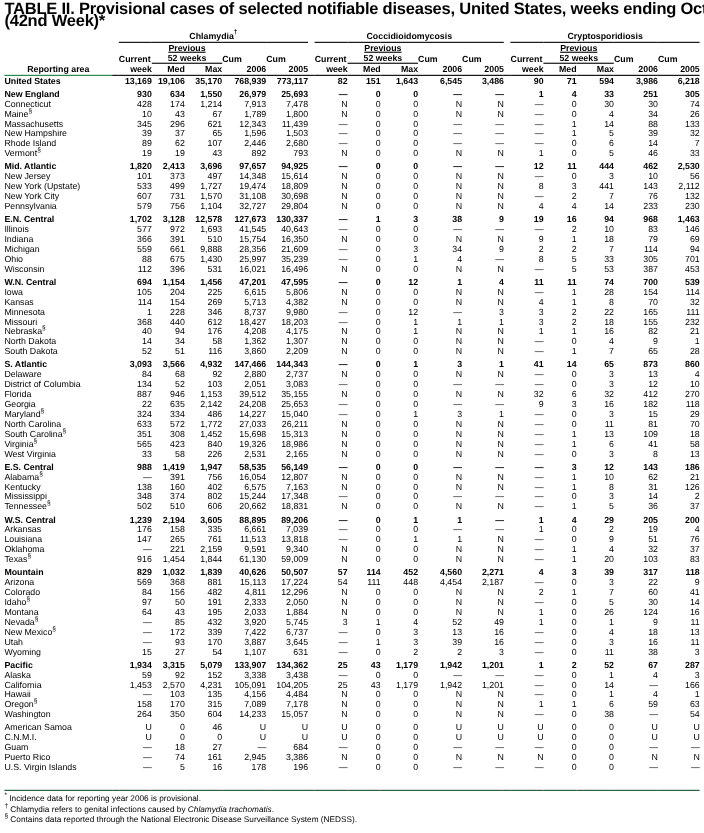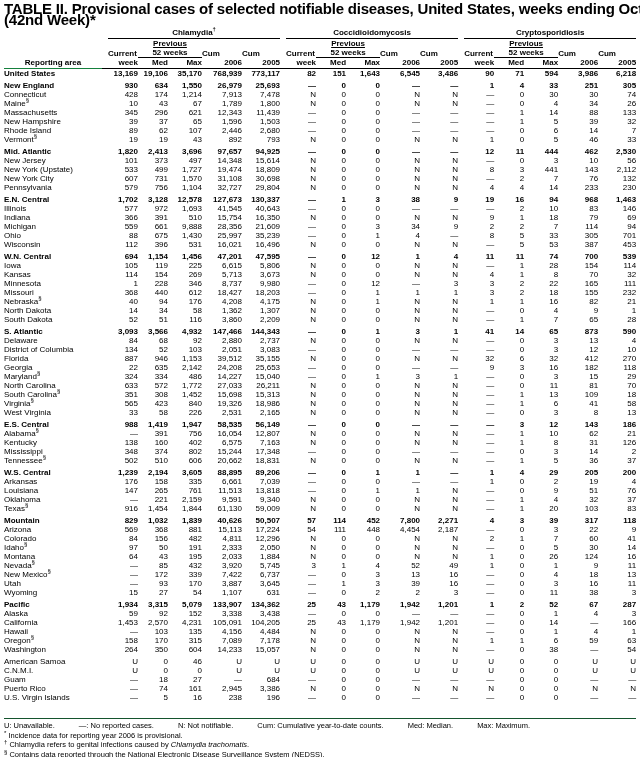--- a/index.html
+++ b/index.html
@@ -542,21 +542,21 @@
           <td>11</td>
           <td>11</td>
           <td>74</td>
           <td>700</td>
           <td>539</td>
         </tr>
         <tr>
           <td class="area">Iowa</td>
           <td class="sp"></td>
           <td>105</td>
-          <td>119</td>
+          <td>204</td>
           <td>225</td>
           <td>6,615</td>
           <td>5,806</td>
           <td class="sp"></td>
           <td>N</td>
           <td>0</td>
           <td>0</td>
           <td>N</td>
           <td>N</td>
           <td class="sp"></td>
@@ -566,21 +566,21 @@
           <td>154</td>
           <td>114</td>
         </tr>
         <tr>
           <td class="area">Kansas</td>
           <td class="sp"></td>
           <td>114</td>
           <td>154</td>
           <td>269</td>
           <td>5,713</td>
-          <td>3,673</td>
+          <td>4,382</td>
           <td class="sp"></td>
           <td>N</td>
           <td>0</td>
           <td>0</td>
           <td>N</td>
           <td>N</td>
           <td class="sp"></td>
           <td>4</td>
           <td>1</td>
           <td>8</td>
@@ -704,21 +704,21 @@
           <td>—</td>
           <td>0</td>
           <td>1</td>
           <td>3</td>
           <td>1</td>
           <td class="sp"></td>
           <td>41</td>
           <td>14</td>
           <td>65</td>
           <td>873</td>
-          <td>590</td>
+          <td>860</td>
         </tr>
         <tr>
           <td class="area">Delaware</td>
           <td class="sp"></td>
           <td>84</td>
           <td>68</td>
           <td>92</td>
           <td>2,880</td>
           <td>2,737</td>
           <td class="sp"></td>
@@ -1117,21 +1117,21 @@
           <td class="sp"></td>
           <td>829</td>
           <td>1,032</td>
           <td>1,839</td>
           <td>40,626</td>
           <td>50,507</td>
           <td class="sp"></td>
           <td>57</td>
           <td>114</td>
           <td>452</td>
-          <td>7,800</td>
+          <td>4,560</td>
           <td>2,271</td>
           <td class="sp"></td>
           <td>4</td>
           <td>3</td>
           <td>39</td>
           <td>317</td>
           <td>118</td>
         </tr>
         <tr>
           <td class="area">Arizona</td>
@@ -1510,39 +1510,38 @@
           <td>0</td>
           <td>N</td>
           <td>N</td>
         </tr>
         <tr class="lastrow">
           <td class="area">U.S. Virgin Islands</td>
           <td class="sp"></td>
           <td>—</td>
           <td>5</td>
           <td>16</td>
-          <td>238</td>
+          <td>178</td>
           <td>196</td>
           <td class="sp"></td>
           <td>—</td>
           <td>0</td>
           <td>0</td>
           <td>—</td>
           <td>—</td>
           <td class="sp"></td>
           <td>—</td>
           <td>0</td>
           <td>0</td>
           <td>—</td>
           <td>—</td>
         </tr>
       </tbody>
   </table>
 
   <div class="footnotes">
-    <div class="legend" id="legend"><span>U: Unavailable.</span><span>—: No reported cases.</span><span>N: Not notifiable.</span><span>Cum: Cumulative year-to-date counts.</span><span>Med: Median.</span><span>Max: Maximum.</span></div>
     <div id="notes">
         <div class="note"><sup>*</sup> Incidence data for reporting year 2006 is provisional.</div>
         <div class="note"><sup>†</sup> Chlamydia refers to genital infections caused by <i>Chlamydia trachomatis</i>.</div>
         <div class="note"><sup>§</sup> Contains data reported through the National Electronic Disease Surveillance System (NEDSS).</div>
       </div>
   </div>
 </div>
 
 </body></html>

